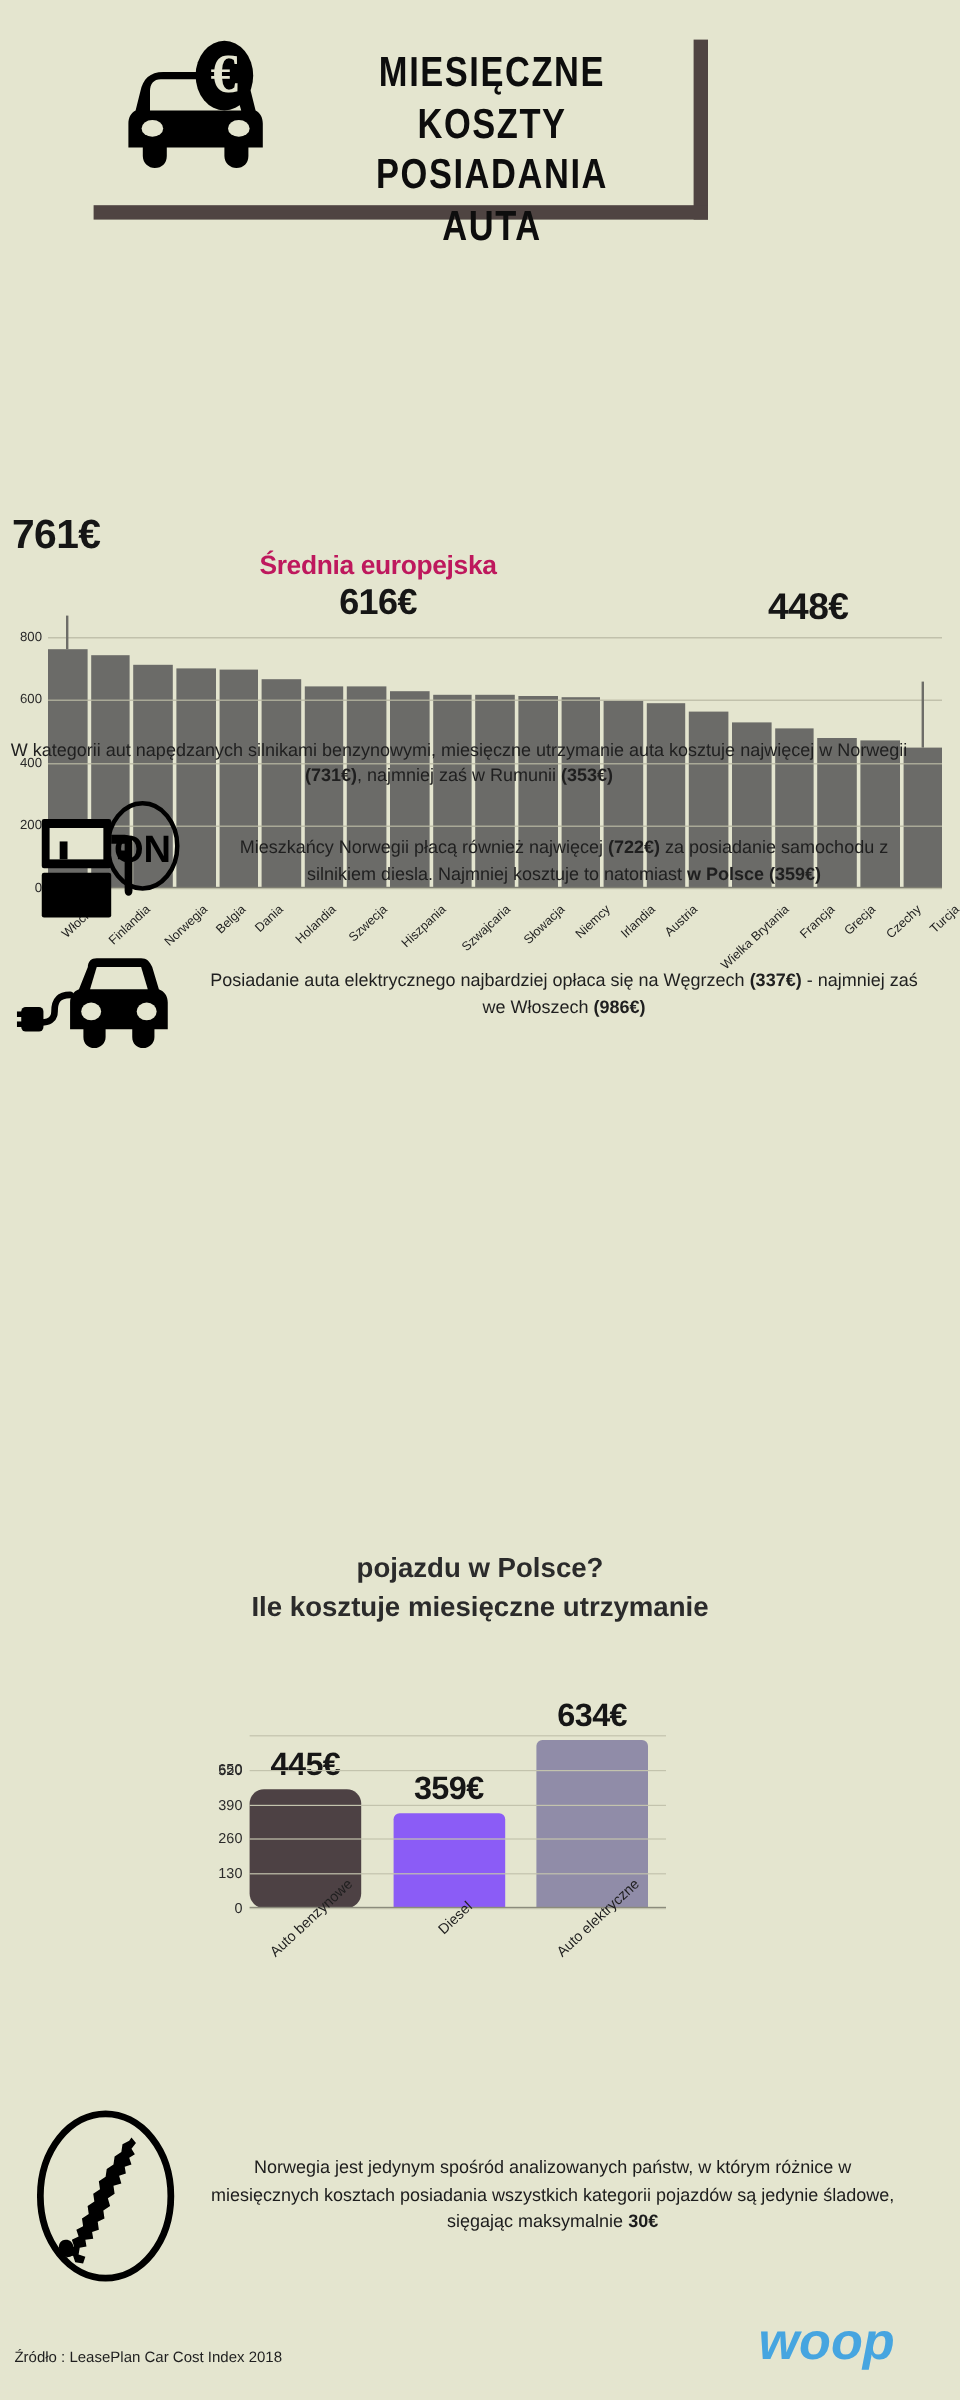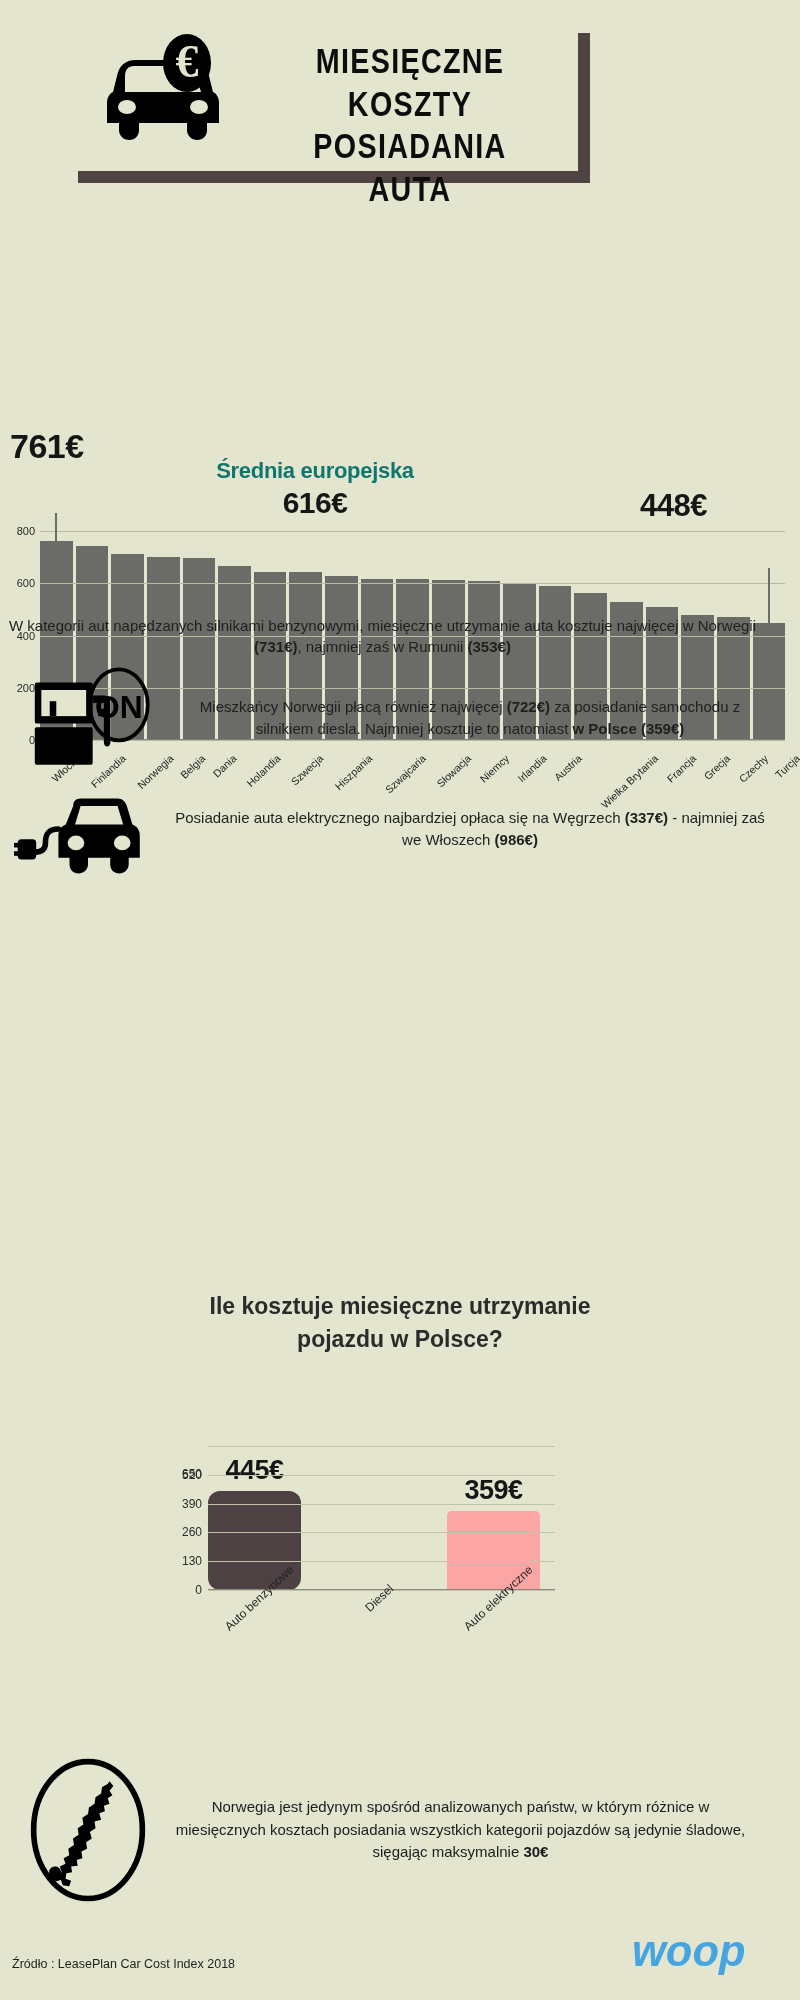--- a/index.html
+++ b/index.html
@@ -34,21 +34,21 @@
   .chart1 { position:relative; height:440px; }
   .lbl-761 {
     position:absolute; left:10px; top:222px; font-size:34px; font-weight:bold;
     color:#161616; letter-spacing:-0.5px;
   }
   .lbl-448 {
     position:absolute; left:640px; top:283px; font-size:31px; font-weight:bold;
     color:#161616; letter-spacing:-0.5px;
   }
   .avg-wrap { position:absolute; left:165px; top:253px; width:300px; text-align:center; }
-  .avg-title { font-size:22px; font-weight:bold; color:#0f766e; letter-spacing:-0.3px;}
+  .avg-title { font-size:22px; font-weight:bold; color:#be185d; letter-spacing:-0.3px;}
   .avg-value { font-size:30px; font-weight:bold; color:#161616; margin-top:2px; letter-spacing:-0.5px;}
   .plot1 {
     position:absolute; left:40px; top:300px; width:745px; height:235px;
   }
   .gridline { position:absolute; left:0; width:100%; height:1px; background:#b9b9a4; }
   .ytick {
     position:absolute; right:100%; margin-right:5px; font-size:11px; color:#2b2b2b;
     transform:translateY(-50%); white-space:nowrap;
   }
   .bars1 { position:absolute; left:0; bottom:0; width:100%; height:100%;
@@ -242,32 +242,35 @@
       <rect x="0" y="70" width="6" height="5"></rect>
       <rect x="0" y="79" width="6" height="5"></rect>
     </g>
   </svg>
       </div>
       <div class="fact-text">Posiadanie auta elektrycznego najbardziej opłaca się na Węgrzech <b>(337€)</b> - najmniej zaś we Włoszech <b>(986€)</b></div>
     </div>
   </div>
 
 <div class="sec2-title">
+  <div>pojazdu w Polsce?</div>
   <div>Ile kosztuje miesięczne utrzymanie</div>
-  <div>pojazdu w Polsce?</div>
 </div>
 
 <div class="chart2">
   <div class="plot2" id="plot2">
     <div class="bars2" id="bars2">
         <div class="bar2" style="height: 98.5357px; background: rgb(77, 65, 68); border-radius: 12px;">
           <div class="bar2-lbl">445€</div>
         </div>
-        <div class="bar2" style="height: 79.4929px; background: #fca5a5;">
+        <div class="bar2" style="height: 79.4929px; background: #8b5cf6;">
           <div class="bar2-lbl">359€</div>
+        </div>
+        <div class="bar2" style="height: 140.386px; background: rgb(144, 140, 168);">
+          <div class="bar2-lbl">634€</div>
         </div>
       </div>
     <div class="axisline2"></div>
   <div class="gridline2" style="top: 155px;"></div>
       <div class="ytick2" style="top: 155px;">0</div>
       <div class="gridline2" style="top: 126.214px;"></div>
       <div class="ytick2" style="top: 126.214px;">130</div>
       <div class="gridline2" style="top: 97.4286px;"></div>
       <div class="ytick2" style="top: 97.4286px;">260</div>
       <div class="gridline2" style="top: 68.6429px;"></div>

